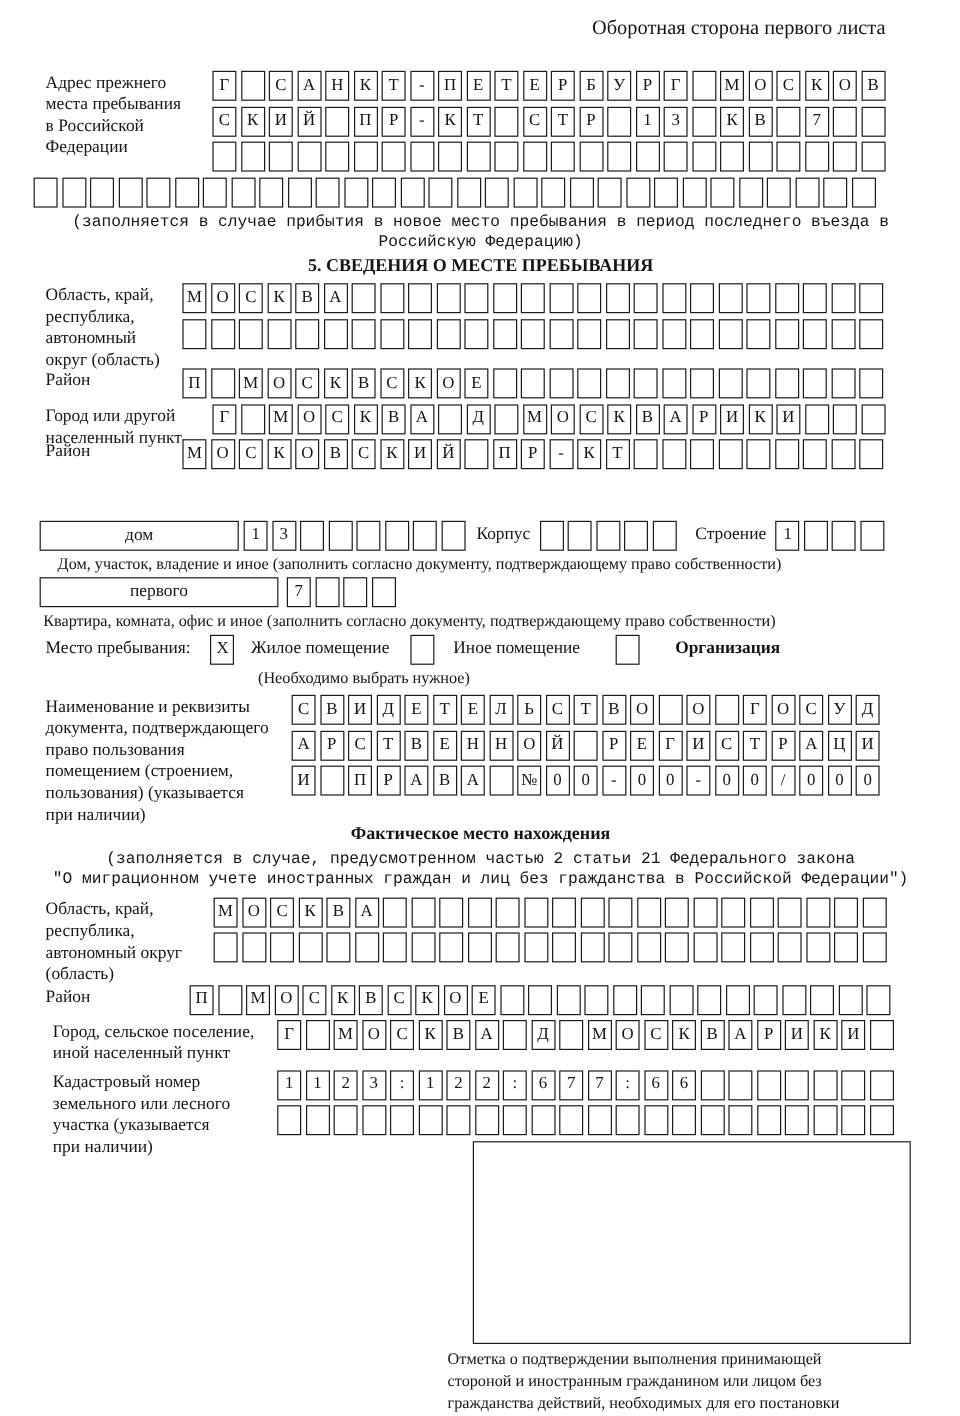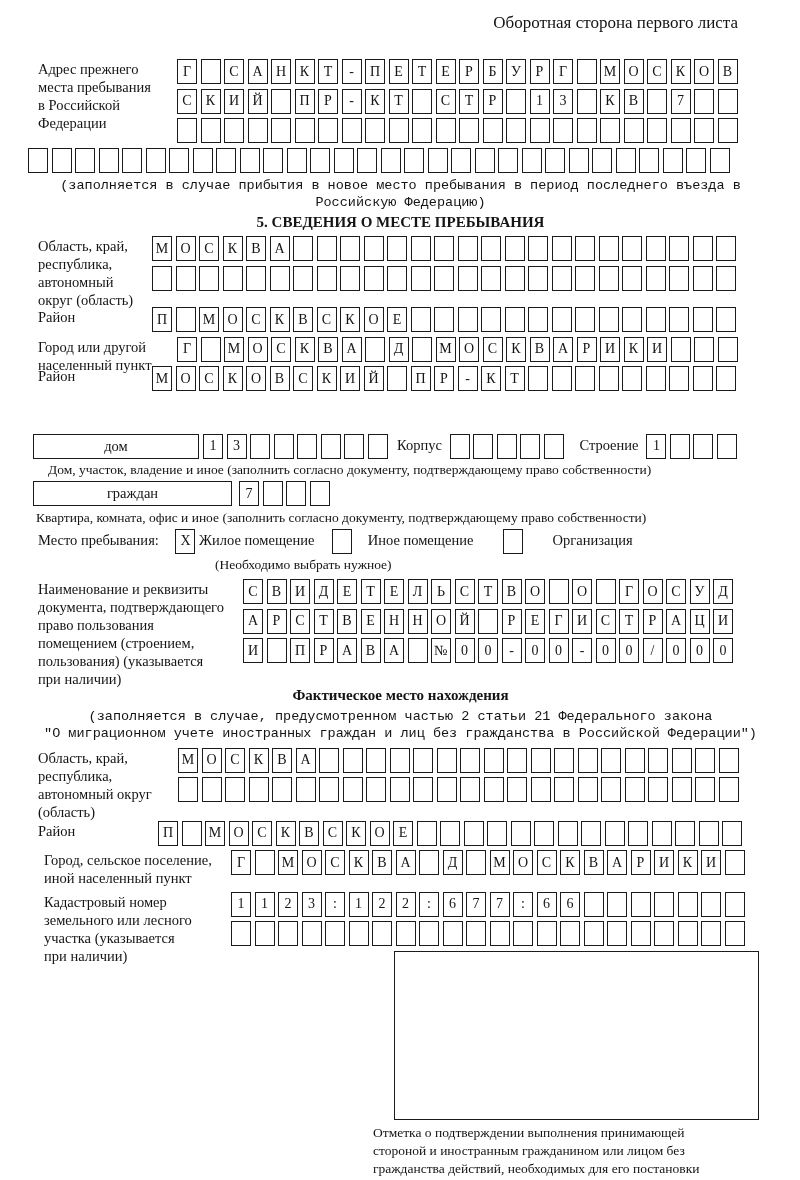--- a/index.html
+++ b/index.html
@@ -105,32 +105,32 @@
       <div class="flabel">Район</div>
       <div class="cellrow"><span class="cell">М</span><span class="cell">О</span><span class="cell">С</span><span class="cell">К</span><span class="cell">О</span><span class="cell">В</span><span class="cell">С</span><span class="cell">К</span><span class="cell">И</span><span class="cell">Й</span><span class="cell"></span><span class="cell">П</span><span class="cell">Р</span><span class="cell">-</span><span class="cell">К</span><span class="cell">Т</span><span class="cell"></span><span class="cell"></span><span class="cell"></span><span class="cell"></span><span class="cell"></span><span class="cell"></span><span class="cell"></span><span class="cell"></span><span class="cell"></span></div>
     </div>
 
     <div class="dom-row">
       <span class="wide-box" style="width:164px;margin-right:4px;">дом</span><span><span class="cell">1</span><span class="cell">3</span><span class="cell"></span><span class="cell"></span><span class="cell"></span><span class="cell"></span><span class="cell"></span><span class="cell"></span></span><span class="inline-label" style="margin-left:6px;margin-right:8px;">Корпус</span><span><span class="cell"></span><span class="cell"></span><span class="cell"></span><span class="cell"></span><span class="cell"></span></span><span class="inline-label" style="margin-left:12px;margin-right:8px;">Строение</span><span><span class="cell">1</span><span class="cell"></span><span class="cell"></span><span class="cell"></span></span>
     </div>
     <div class="caption" style="margin-left:20px;">Дом, участок, владение и иное (заполнить согласно документу, подтверждающему право собственности)</div>
 
     <div class="kv-row" style="margin-top:3px;">
-      <span class="wide-box" style="width:197px;margin-right:7px;">граждан</span><span><span class="cell">7</span><span class="cell"></span><span class="cell"></span><span class="cell"></span></span>
+      <span class="wide-box" style="width:197px;margin-right:7px;">первого</span><span><span class="cell">7</span><span class="cell"></span><span class="cell"></span><span class="cell"></span></span>
     </div>
     <div class="caption" style="margin-left:8px;">Квартира, комната, офис и иное (заполнить согласно документу, подтверждающему право собственности)</div>
 
     <div class="mesto-row" style="margin-top:3px;">
       <span class="txt">Место пребывания:</span>
       <span class="cb" style="margin-left:13px;">X</span>
-      <span class="txt" style="">Жилое помещение</span>
+      <span class="txt" style="margin-left:10px;">Жилое помещение</span>
       <span class="cb" style="margin-left:14px;"></span>
       <span class="txt" style="margin-left:12px;">Иное помещение</span>
       <span class="cb" style="margin-left:26px;"></span>
-      <span class="txt" style="margin-left:26px;">Организация</span>
+      <span class="txt" style="margin-left:26px;font-weight:bold;">Организация</span>
     </div>
     <div class="caption" style="margin-left:187px;">(Необходимо выбрать нужное)</div>
 
     <div class="frow pl-doc" style="margin-top:6px;margin-bottom:20px;">
       <div class="flabel">Наименование и реквизиты
 документа, подтверждающего
 право пользования
 помещением (строением,
 пользования) (указывается
 при наличии)</div>

